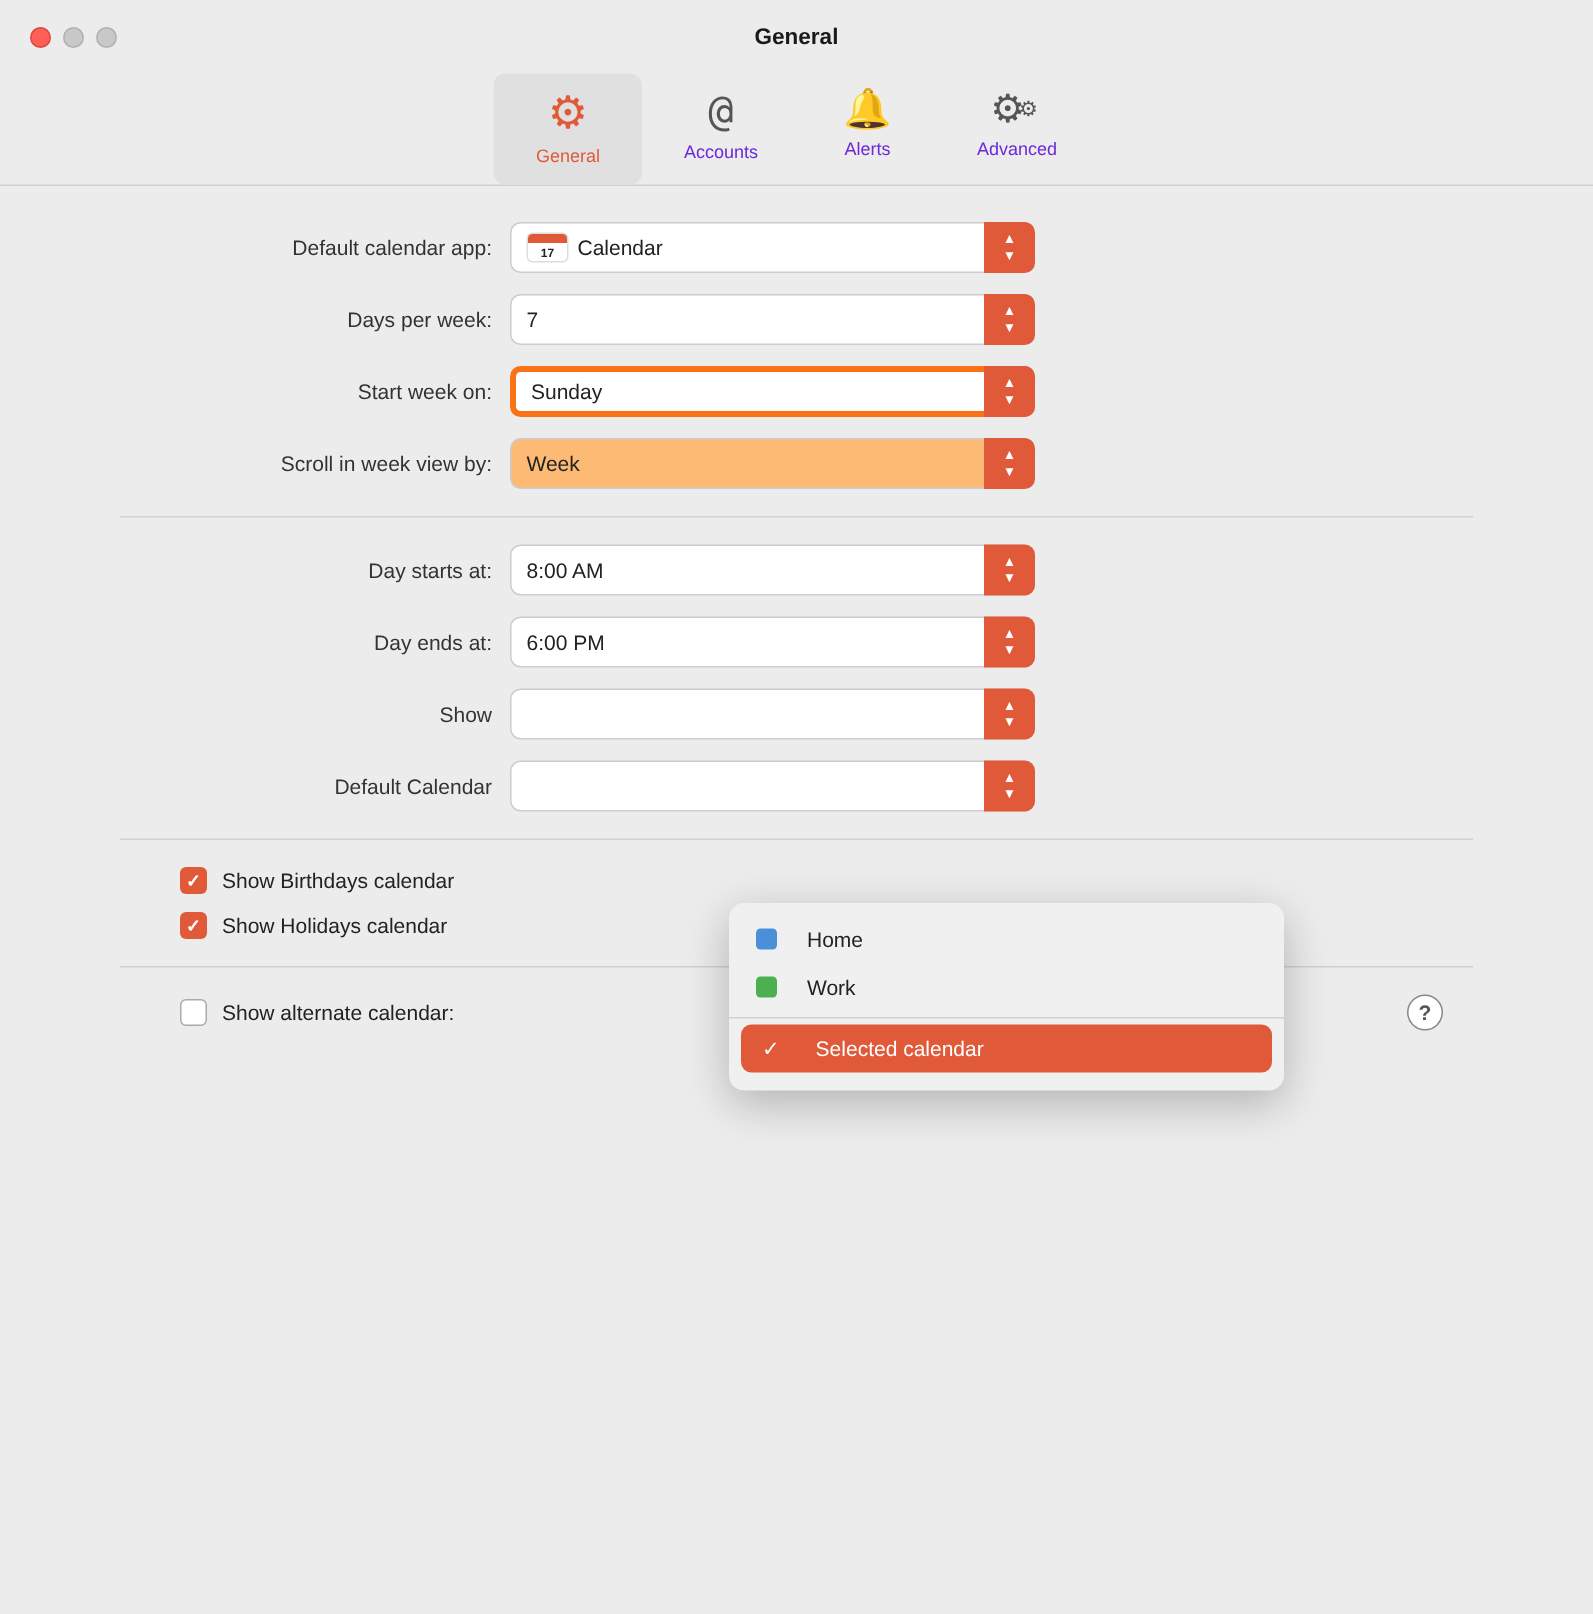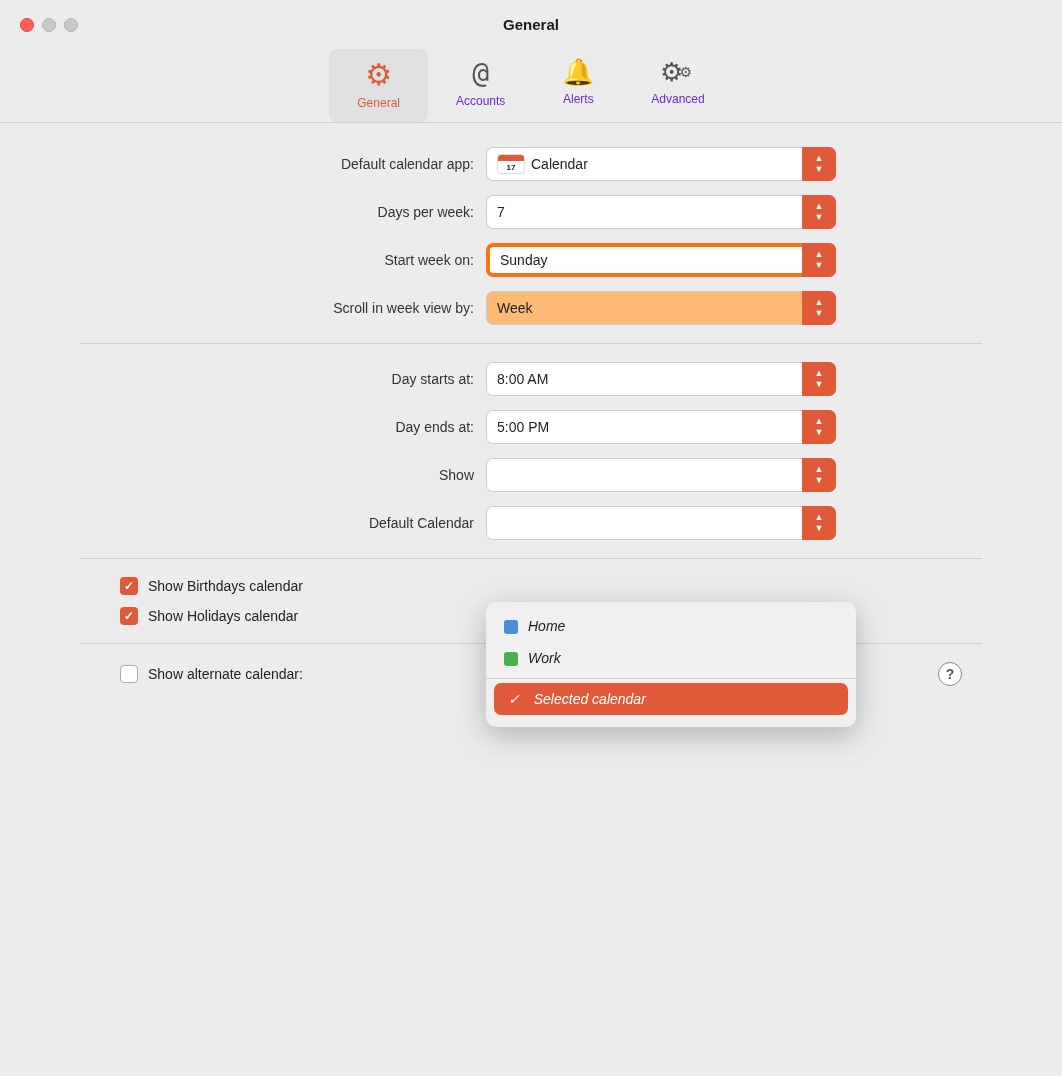--- a/index.html
+++ b/index.html
@@ -83,21 +83,20 @@
     }
 
     .form-section {
       margin-bottom: 10px;
     }
 
     .form-row {
       display: flex;
       align-items: center;
       margin-bottom: 14px;
-      justify-content: center;
     }
     .form-label {
       text-align: right;
       min-width: 260px;
       font-size: 14px;
       color: #333;
       padding-right: 12px;
     }
     .select-wrapper {
       position: relative;
@@ -167,27 +166,26 @@
       top: 602px;
       width: 370px;
       background: #f0f0f0;
       border-radius: 10px;
       box-shadow: 0 8px 30px rgba(0,0,0,0.25);
       padding: 8px 0;
       z-index: 100;
     }
     .dropdown-item {
       display: flex;
-      align-items: flex-end;
+      align-items: center;
       padding: 8px 18px;
       font-size: 14px;
       color: #222;
       cursor: pointer;
-      gap: 10px;
-      font-style: italic;
+      gap: 20px;
     }
     .dropdown-divider {
       height: 1px;
       background: #d0d0d0;
       margin: 4px 0;
     }
     .dropdown-item.selected {
       background: #e05a3a;
       color: white;
       border-radius: 7px;
@@ -394,21 +392,21 @@
           <span class="stepper-up">▲</span>
           <span class="stepper-down">▼</span>
         </div>
       </div>
     </div>
 
     <div class="form-row">
       <span class="form-label">Day ends at:</span>
       <div class="select-wrapper">
         <div style="display:flex;align-items:center;background:white;border:1px solid #ccc;border-radius:7px;height:34px;padding:0 44px 0 10px;font-size:14px;color:#222;">
-          <span>5:00 PM</span>
+          <span>6:00 PM</span>
         </div>
         <div class="select-stepper">
           <span class="stepper-up">▲</span>
           <span class="stepper-down">▼</span>
         </div>
       </div>
     </div>
 
     <div class="form-row">
       <span class="form-label">Show</span>

